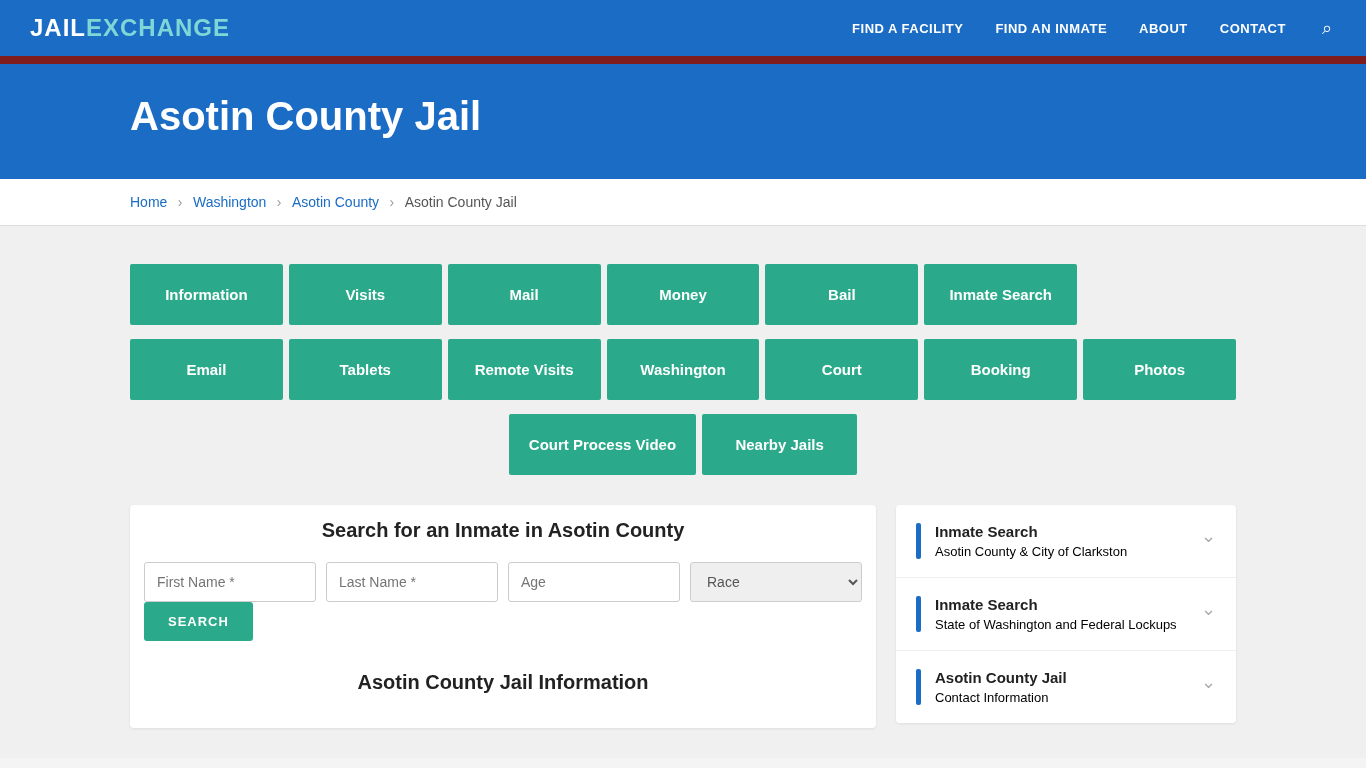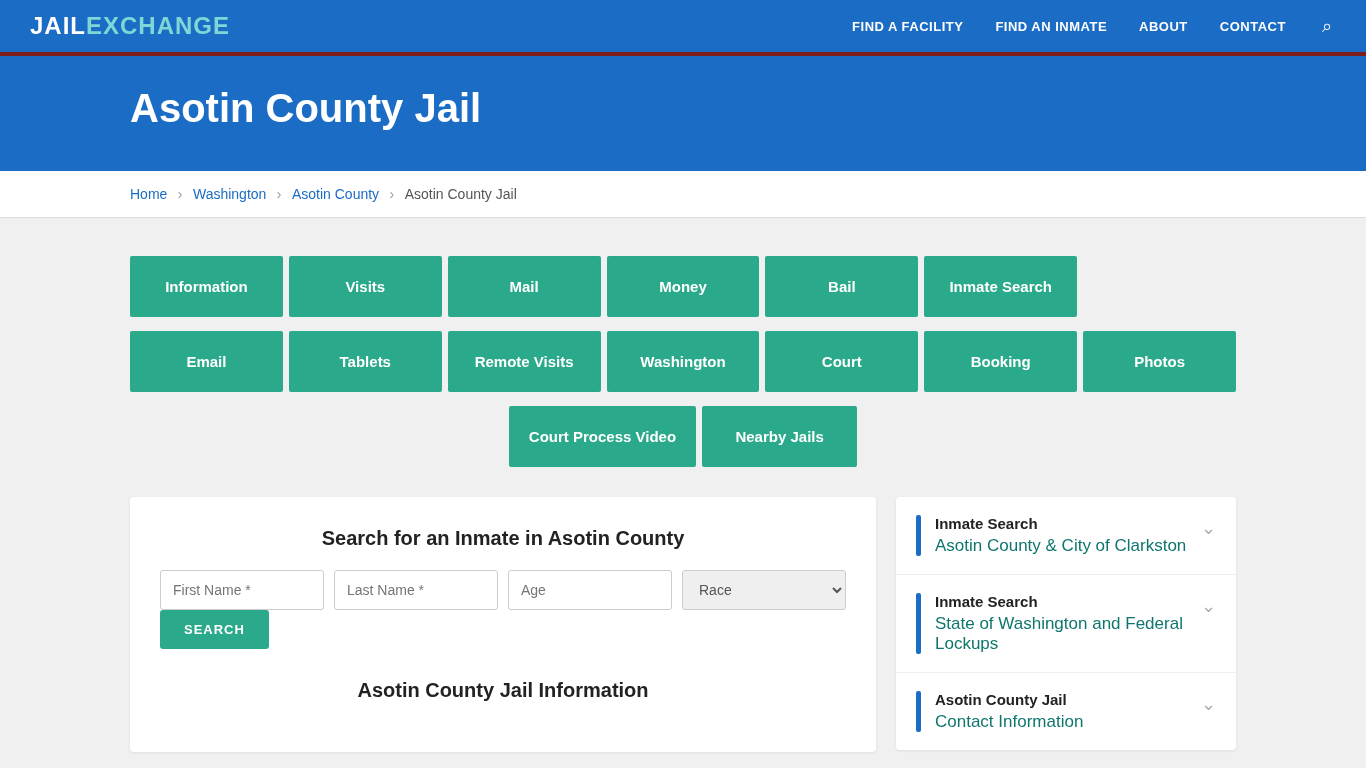--- a/index.html
+++ b/index.html
@@ -5,22 +5,22 @@
     * { box-sizing: border-box; margin: 0; padding: 0; }
     body { font-family: Arial, sans-serif; background: #f4f4f4; color: #333; }
 
     
     .navbar {
       background: #1a6cc4;
       display: flex;
       align-items: center;
       justify-content: space-between;
       padding: 0 30px;
-      height: 56px;
-      border-bottom: 4px solid #7f1d1d;
+      height: 64px;
+      border-bottom: 8px solid #7f1d1d;
     }
     .navbar-logo {
       display: flex;
       align-items: center;
       font-size: 24px;
       font-weight: 900;
       color: #fff;
       letter-spacing: 1px;
       text-transform: uppercase;
     }
@@ -125,21 +125,21 @@
     
     .lower-section {
       display: flex;
       gap: 20px;
     }
 
     
     .search-panel {
       background: #fff;
       border-radius: 4px;
-      padding: 30px;
+      padding: 14px;
       flex: 1;
       box-shadow: 0 1px 3px rgba(0,0,0,0.08);
     }
     .search-panel h2 {
       font-size: 20px;
       font-weight: 700;
       text-align: center;
       margin-bottom: 20px;
       color: #222;
     }
@@ -199,22 +199,22 @@
     }
     .sidebar-item:last-child { border-bottom: none; }
     .sidebar-item-text {}
     .sidebar-item-title {
       font-size: 15px;
       font-weight: 700;
       color: #222;
       margin-bottom: 4px;
     }
     .sidebar-item-sub {
-      font-size: 17px;
-      color: #0f766e;
+      font-size: 13px;
+      color: #000000;
     }
     .sidebar-item-left-bar {
       width: 5px;
       background: #1a6cc4;
       border-radius: 2px;
       align-self: stretch;
       margin-right: 14px;
       flex-shrink: 0;
     }
     .sidebar-inner {

